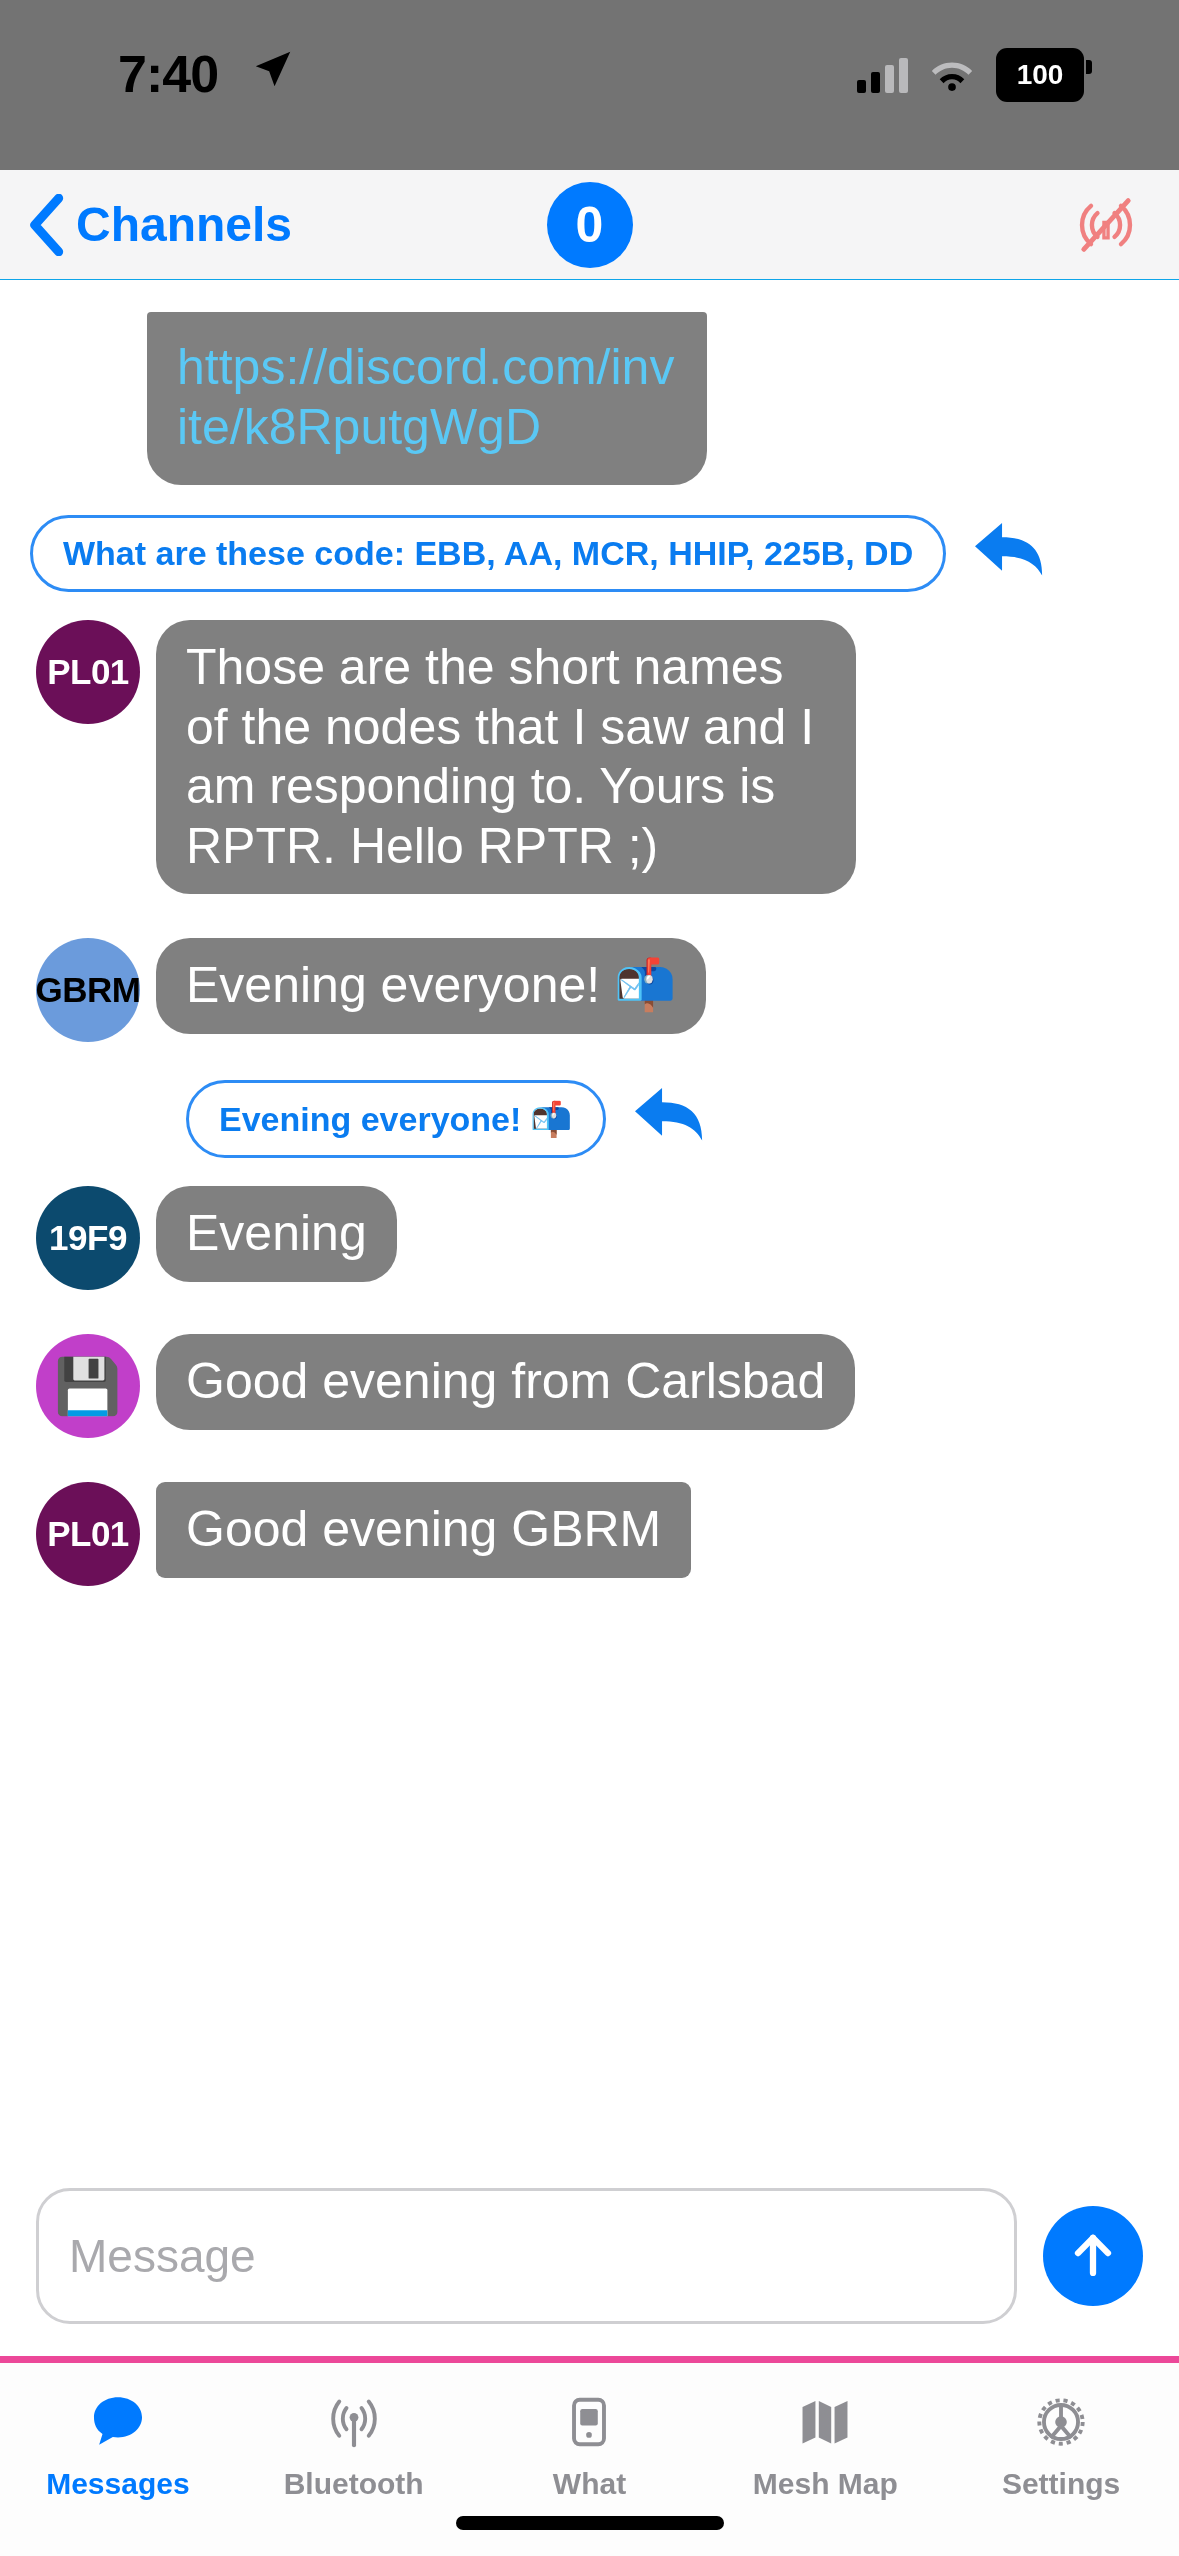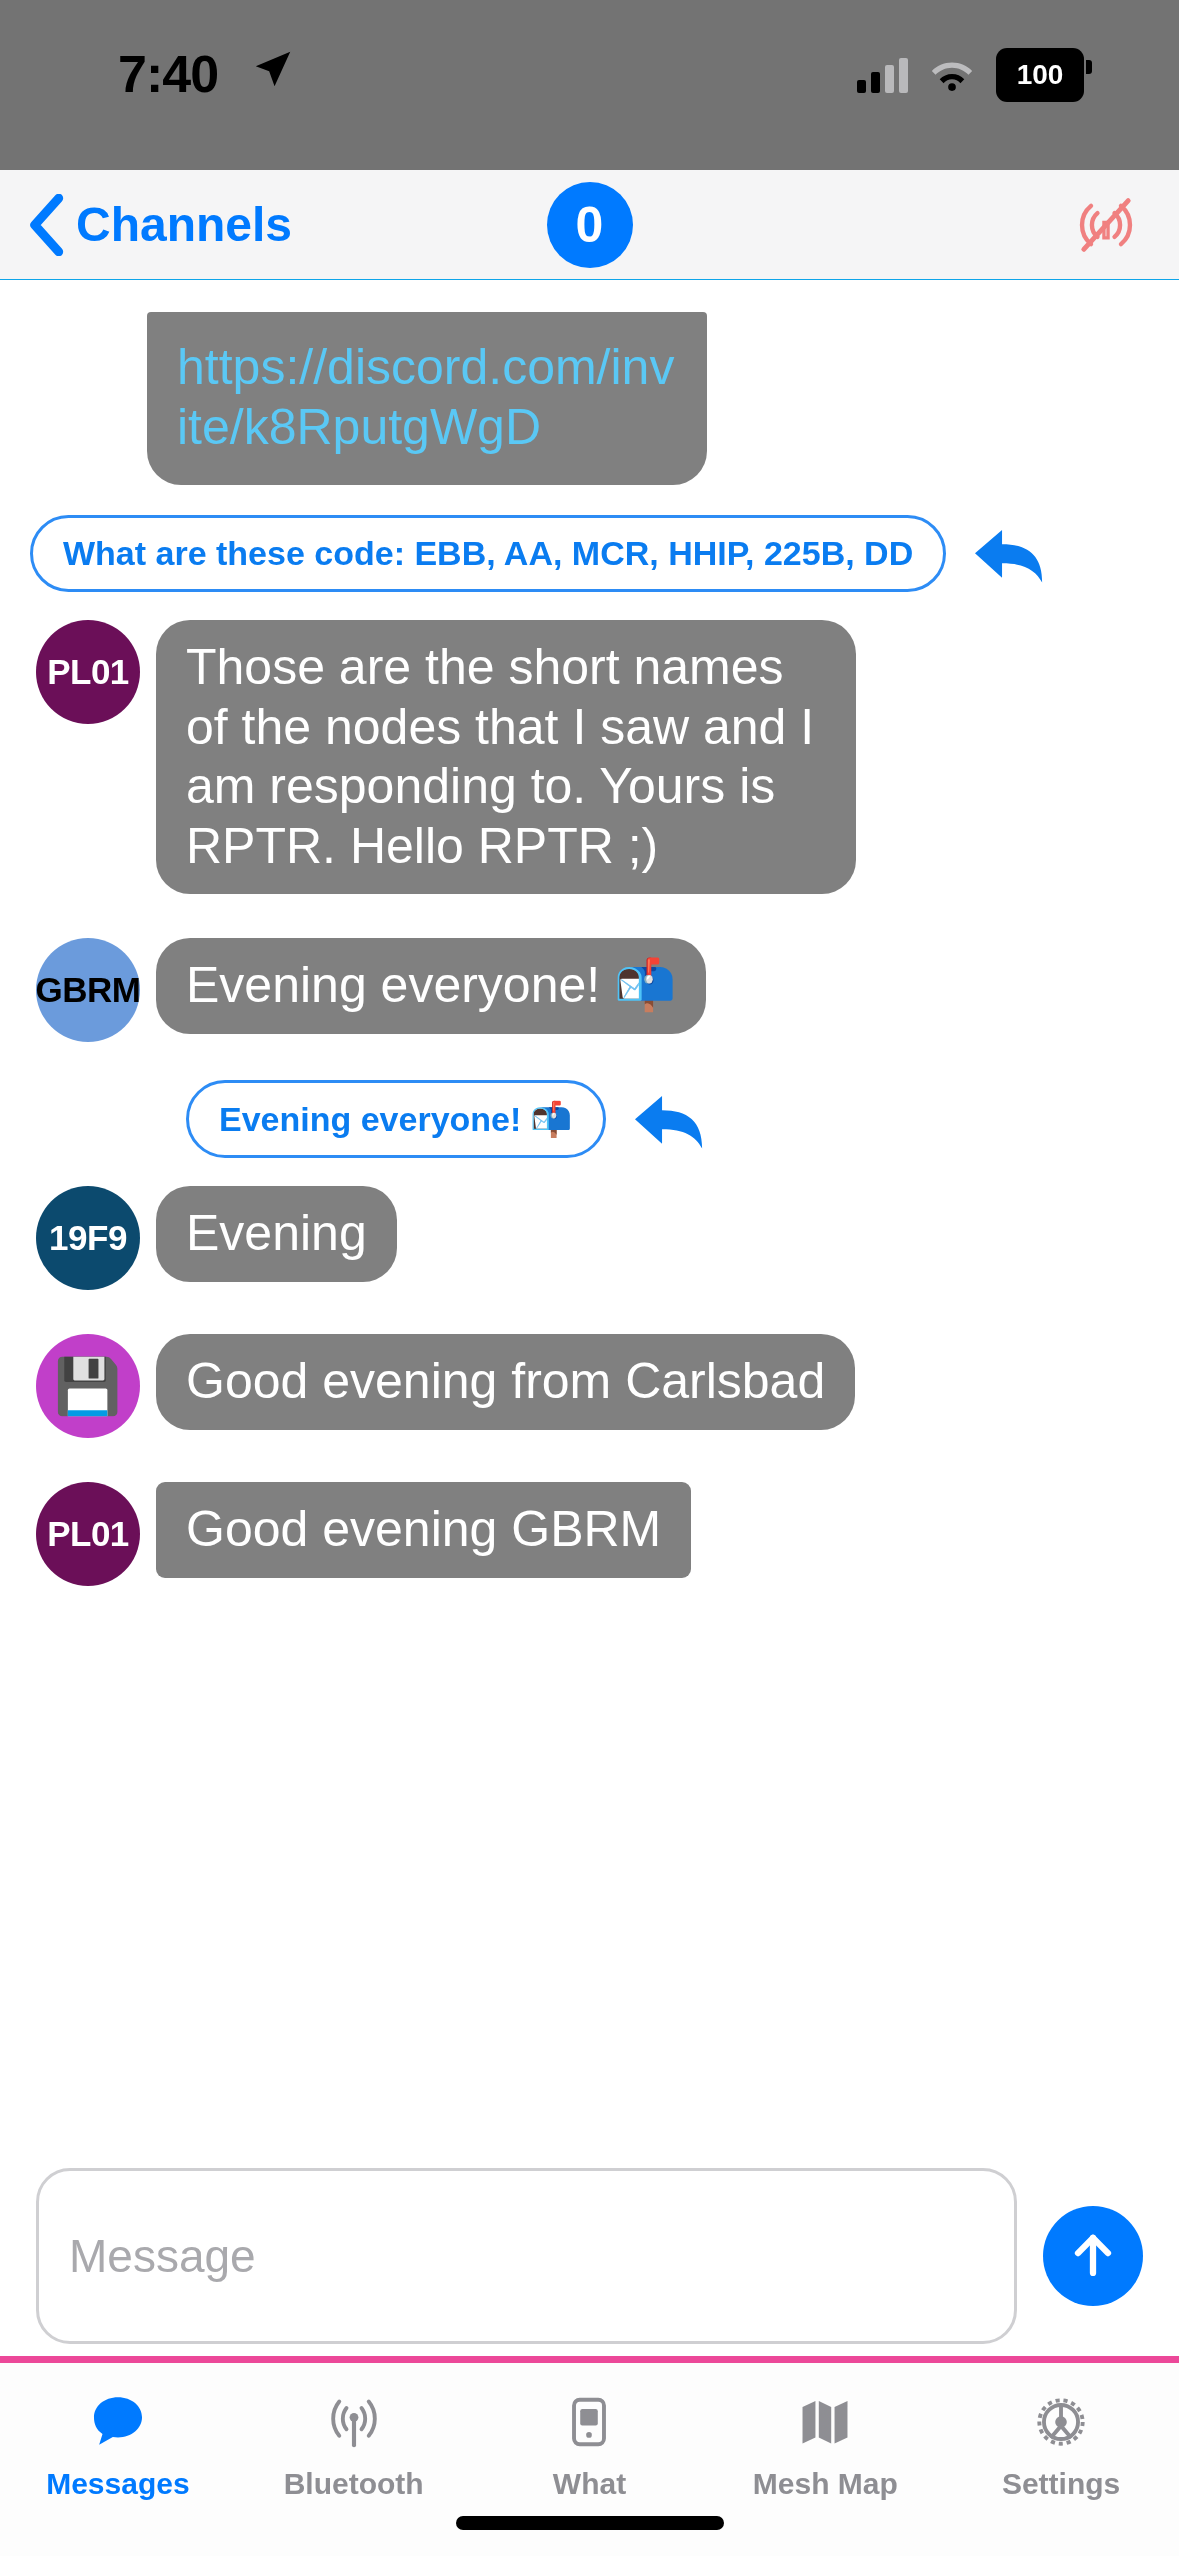--- a/index.html
+++ b/index.html
@@ -105,38 +105,38 @@
     border-radius: 34px;
     padding: 18px 30px;
     font-size: 50px; line-height: 1.19;
     max-width: 700px;
     word-wrap: break-word;
   }
   .bubble.link { color: #5ac8f5; }
   .bubble.square-top { border-radius: 4px 4px 34px 34px; padding: 26px 30px 28px 30px; }
 
   
-  .self-wrap { display: flex; align-items: flex-end; margin-bottom: 28px; }
+  .self-wrap { display: flex; align-items: flex-start; margin-bottom: 28px; }
   .self-bubble {
     border: 3px solid #2d8cf5; border-radius: 40px;
     color: #0a7cf0; background: #fff;
     padding: 16px 30px; font-size: 34px; font-weight: 600;
     white-space: nowrap;
   }
   .reply-arrow { margin-left: 22px; width: 84px; height: 70px; flex: 0 0 auto; }
 
   
   .composer {
     flex: 0 0 auto;
     padding: 0 36px;
     display: flex; align-items: center; gap: 26px;
     height: 200px;
   }
   .msg-input {
-    flex: 1 1 auto; height: 176px;
+    flex: 1 1 auto; height: 136px;
     border: 3px solid #cfcfd2; border-radius: 34px;
     background: #fff; color: #a9a9ad;
     font-size: 46px; font-family: "Liberation Sans", sans-serif;
     padding: 0 30px;
     outline: none;
   }
   .msg-input::placeholder { color: #a9a9ad; }
   .send-btn {
     width: 100px; height: 100px; border-radius: 50%;
     background: #007aff; border: none;

